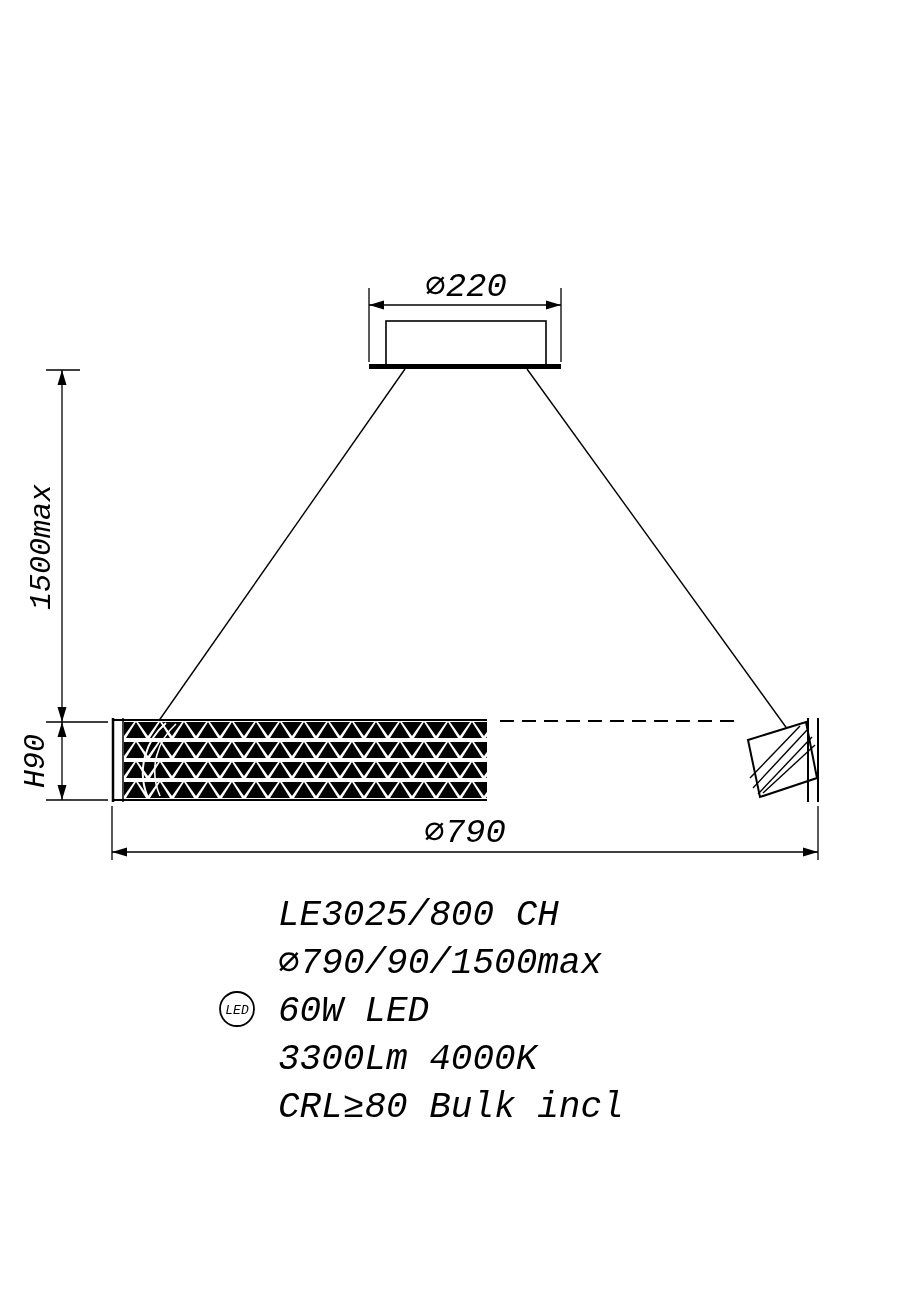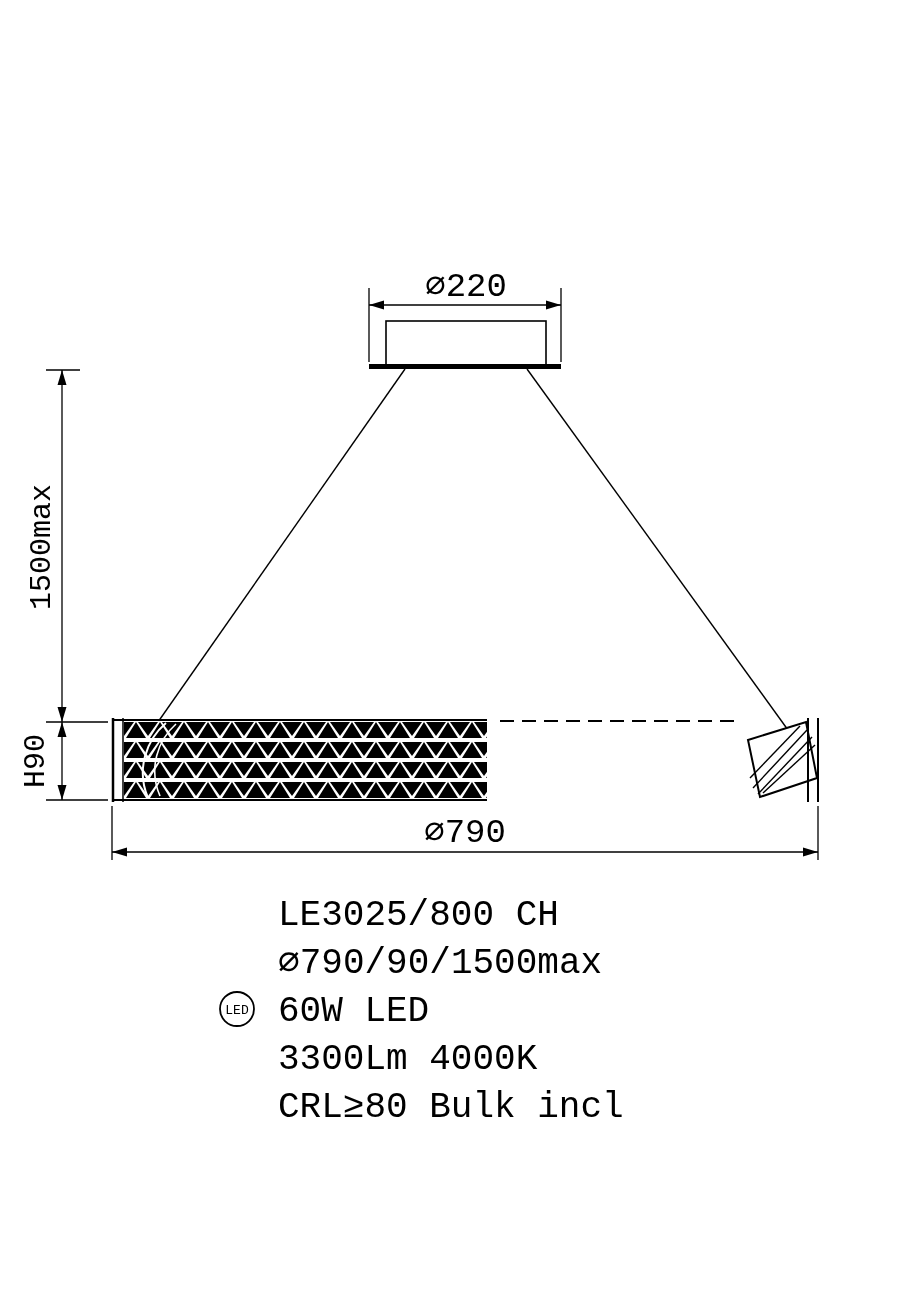--- a/index.html
+++ b/index.html
@@ -7,20 +7,21 @@
     padding: 0;
     background: #ffffff;
     font-family: "Liberation Mono", "DejaVu Sans Mono", monospace;
   }
   .page {
     position: relative;
     width: 919px;
     height: 1300px;
     background: #ffffff;
     overflow: hidden;
+    font-style: italic;
   }
   svg text {
     fill: #000000;
     font-family: "Liberation Mono", "DejaVu Sans Mono", "DejaVu Sans", monospace;
   }
   .dim-label { font-size: 34px; }
   .dim-label-vert { font-size: 30px; }
   .spec-line { font-size: 36px; }
   .led-badge-text { font-size: 13px; }
 </style>

